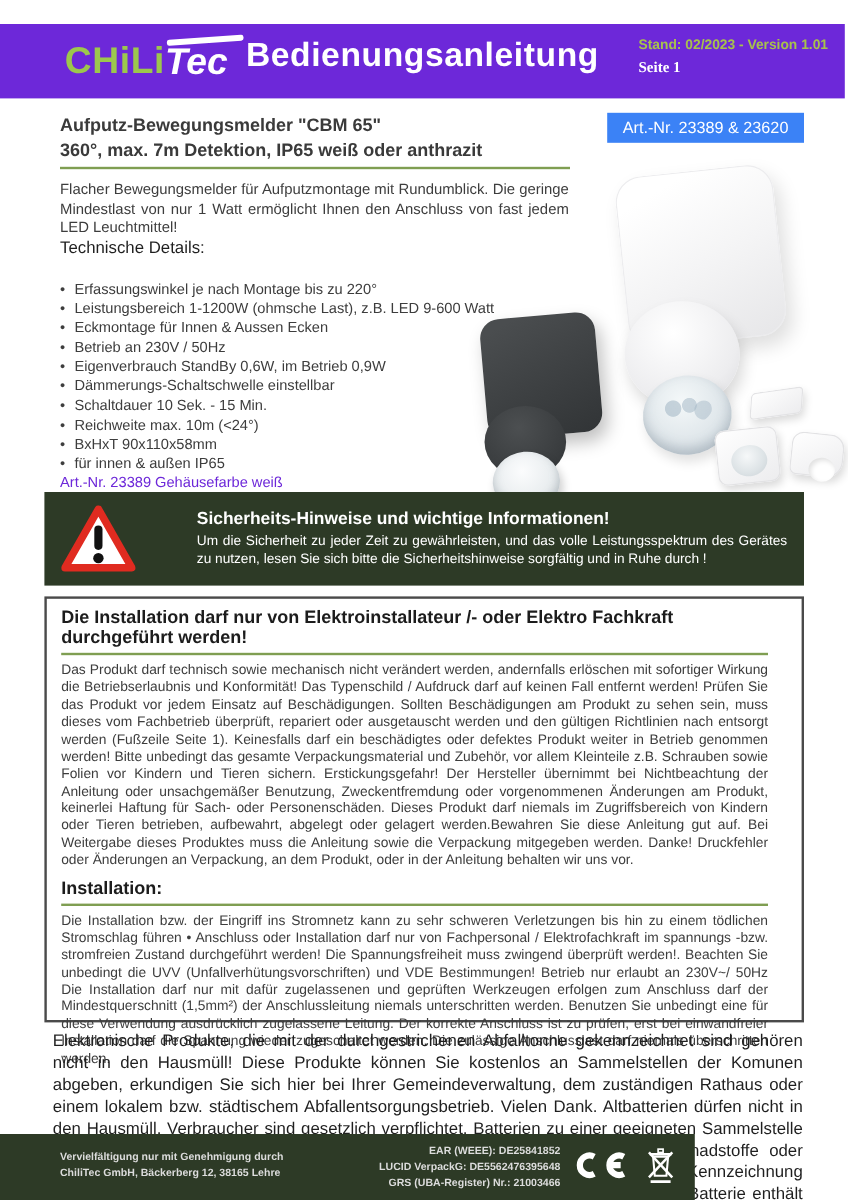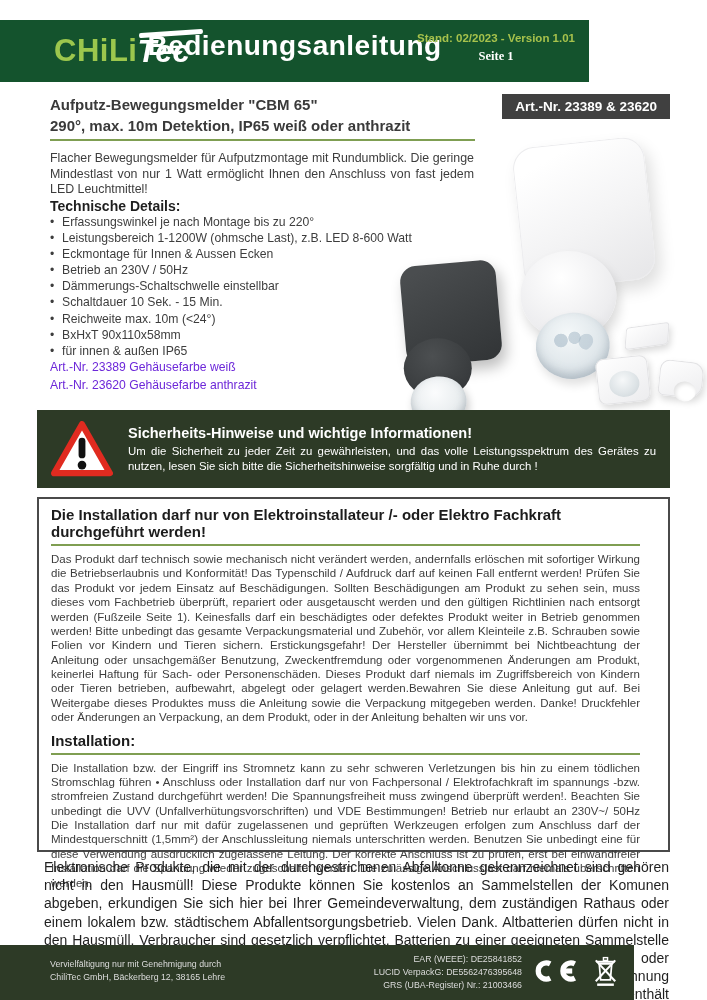--- a/index.html
+++ b/index.html
@@ -4,57 +4,58 @@
 <style>
   html,body { margin:0; padding:0; background:#ffffff; }
   .page {
     position:relative; width:707px; height:1000px; background:#ffffff;
     font-family:"Liberation Sans", sans-serif; overflow:hidden;
     -webkit-font-smoothing:antialiased;
   }
 
   
   .header-bar {
-    position:absolute; top:20px; left:0; width:589px; height:62px;
-    background:#14532d;
+    position:absolute; top:20px; left:0; width:693px; height:62px;
+    background:#6d28d9;
+    padding-left:11px;
   }
   .logo {
     position:absolute; left:54px; top:12px; height:38px;
     display:flex; align-items:center; white-space:nowrap;
   }
   .logo .p1 { color:#9cc74d; font-weight:bold; font-size:31px; letter-spacing:.5px; }
   .logo .p2 { color:#ffffff; font-weight:bold; font-size:31px; font-style:italic; position:relative; padding-top:2px; }
   .logo .swoosh {
     position:absolute; top:-1px; left:2px; width:64px; height:5px;
     background:#ffffff; transform:rotate(-4deg); border-radius:2px;
   }
   .header-title {
     position:absolute; left:0; right:0; top:10px; text-align:center;
     color:#ffffff; font-weight:bold; font-size:28px; letter-spacing:.5px;
   }
-  .header-meta { position:absolute; right:14px; top:10px; text-align:center; line-height:1.45; }
+  .header-meta { position:absolute; right:14px; top:10px; text-align:left; line-height:1.45; }
   .meta-version { color:#a7c24c; font-weight:bold; font-size:11.5px; }
   .meta-page   { color:#ffffff; font-weight:bold; font-size:12.5px;font-family:Liberation Serif, serif; }
 
   
   .product-header { position:absolute; top:94px; left:50px; width:620px; display:flex; justify-content:space-between; }
   .product-titles { font-size:15px; font-weight:bold; color:#3a3a3a; line-height:1.4; }
   .art-badge {
-    background:#404040; color:#ffffff; font-weight:bold; font-size:13.5px;
+    background:#3b82f6; color:#ffffff; font-weight:normal; font-size:13.5px;
     padding:5px 13px; align-self:flex-start; white-space:nowrap;
   }
   .title-underline { position:absolute; top:139px; left:50px; width:425px; height:2px; background:#7f9e52; }
 
   
   .intro {
     position:absolute; top:151px; left:50px; width:424px;
     font-size:12.4px; line-height:1.26; color:#3d3d3d; text-align:justify;
   }
   .tech { position:absolute; top:198px; left:50px; width:445px; }
-  .tech-heading { font-size:14px; font-weight:bold; color:#1f1f1f; margin-bottom:0; }
+  .tech-heading { font-size:14px; font-weight:normal; color:#1f1f1f; margin-bottom:19px; }
   .bullet { position:relative; padding-left:12px; font-size:12.2px; line-height:1.32; color:#3d3d3d; }
   .bullet::before { content:"•"; position:absolute; left:0; }
   .art-line { font-size:12.2px; line-height:1.45; color:#6d28d9; }
 
   
   .product-images { position:absolute; top:120px; left:385px; width:320px; height:295px; }
   .det-white {
     position:absolute; left:133px; top:22px; width:132px; height:143px;
     background:linear-gradient(155deg,#ffffff 15%,#f4f4f5 55%,#e6e6e8);
     border-radius:22px; transform:rotate(-6deg);
@@ -98,21 +99,21 @@
   .acc-plate   { left:0;  top:32px; width:52px; height:46px; border-radius:8px; transform:rotate(-6deg); }
   .acc-plate::after { content:""; position:absolute; left:12px; top:14px; width:30px; height:26px; border-radius:50%;
     background:radial-gradient(circle at 45% 35%, #f6f8f9, #dde3e6 60%, #c8d0d5); }
   .acc-clip    { left:62px; top:36px; width:44px; height:36px; border-radius:10px 12px 14px 6px; transform:rotate(6deg); }
   .acc-clip::after { content:""; position:absolute; right:6px; bottom:-4px; width:22px; height:20px; border-radius:50%; background:#ffffff;
     box-shadow:inset 2px 2px 4px rgba(0,0,0,.12); }
 
   
   .safety {
     position:absolute; top:410px; left:37px; width:633px; height:78px;
-    background:#2d3a26; box-sizing:border-box; display:flex; align-items:center; padding:17px 14px;
+    background:#2d3a26; box-sizing:border-box; display:flex; align-items:center; padding:17px 14px;gap:36px;
   }
   .safety-icon { flex:none; margin-right:15px; display:flex; }
   .safety-h { color:#ffffff; font-weight:bold; font-size:14.5px; margin-bottom:3px; }
   .safety-b { color:#ffffff; font-size:11.4px; line-height:1.3; text-align:justify; }
 
   
   .install-box {
     position:absolute; top:497px; left:37px; width:633px; height:355px;
     border:2px solid #4a4a4a; box-sizing:border-box; background:#ffffff;
     padding:7px 28px 0 12px;
@@ -121,21 +122,21 @@
   .ib-p { font-size:11.5px; line-height:1.25; color:#3d3d3d; text-align:justify; }
   .ib-h2 { margin-top:7px; }
 
   
   .disposal {
     position:absolute; top:858px; left:44px; width:625px;
     font-size:14px; line-height:1.3; color:#1f1f1f; text-align:justify;
   }
 
   
-  .footer { position:absolute; bottom:0; left:0; width:634px; height:55px; background:#2d3a26; }
+  .footer { position:absolute; bottom:0; left:0; width:579px; height:55px; background:#2d3a26;font-weight:bold; }
   .footer-left  { position:absolute; left:50px; top:13px; font-size:8.8px; line-height:1.5; color:#dcdcdc; }
   .footer-right { position:absolute; right:112px; top:8px; font-size:8.8px; line-height:1.5; color:#dcdcdc; text-align:right; }
   .footer-ce  { position:absolute; right:54px; top:13px; display:flex; }
   .footer-bin { position:absolute; right:16px; top:11px; display:flex; }
 </style>
 </head>
 <body>
 
 <div class="page">
 
@@ -147,34 +148,35 @@
     <div class="header-title">Bedienungsanleitung</div>
     <div class="header-meta">
       <div class="meta-version">Stand: 02/2023 - Version 1.01</div>
       <div class="meta-page">Seite 1</div>
     </div>
   </div>
 
   <div class="product-header">
     <div class="product-titles">
       <div>Aufputz-Bewegungsmelder "CBM 65"</div>
-      <div>290°, max. 10m Detektion, IP65 weiß oder anthrazit</div>
+      <div>360°, max. 7m Detektion, IP65 weiß oder anthrazit</div>
     </div>
     <div class="art-badge">Art.-Nr. 23389 &amp; 23620</div>
   </div>
   <div class="title-underline"></div>
 
   <div class="intro">Flacher Bewegungsmelder für Aufputzmontage mit Rundumblick. Die geringe Mindestlast von nur 1 Watt ermöglicht Ihnen den Anschluss von fast jedem LED Leuchtmittel!</div>
 
   <div class="tech">
     <div class="tech-heading">Technische Details:</div>
     <div class="bullet">Erfassungswinkel je nach Montage bis zu 220°</div>
-    <div class="bullet">Leistungsbereich 1-1200W (ohmsche Last), z.B. LED 8-600 Watt</div>
+    <div class="bullet">Leistungsbereich 1-1200W (ohmsche Last), z.B. LED 9-600 Watt</div>
     <div class="bullet">Eckmontage für Innen &amp; Aussen Ecken</div>
     <div class="bullet">Betrieb an 230V / 50Hz</div>
+    <div class="bullet">Eigenverbrauch StandBy 0,6W, im Betrieb 0,9W</div>
     <div class="bullet">Dämmerungs-Schaltschwelle einstellbar</div>
     <div class="bullet">Schaltdauer 10 Sek. - 15 Min.</div>
     <div class="bullet">Reichweite max. 10m (&lt;24°)</div>
     <div class="bullet">BxHxT 90x110x58mm</div>
     <div class="bullet">für innen &amp; außen IP65</div>
     <div class="art-line">Art.-Nr. 23389 Gehäusefarbe weiß</div>
     <div class="art-line">Art.-Nr. 23620 Gehäusefarbe anthrazit</div>
   </div>
 
   <div class="product-images">

